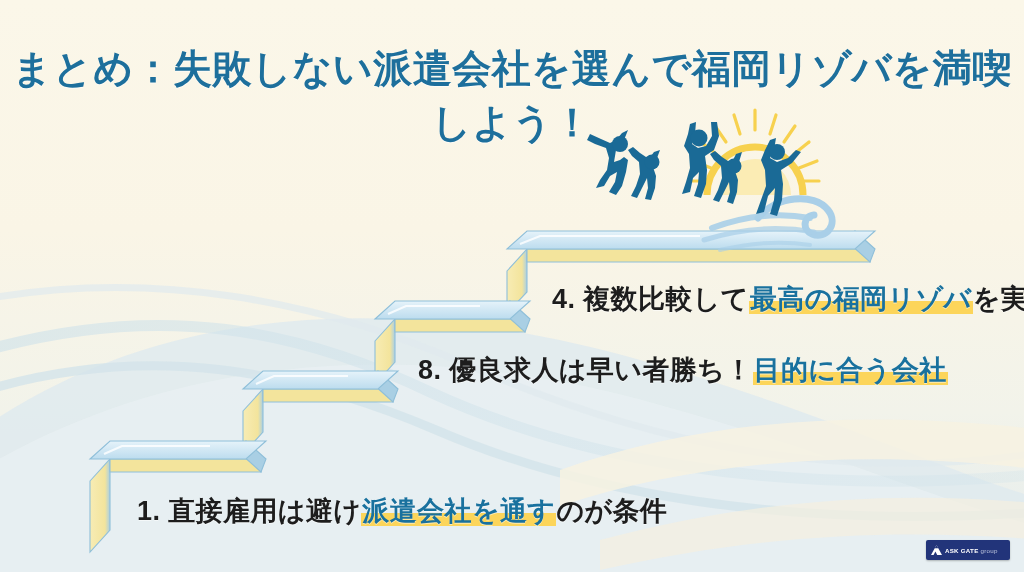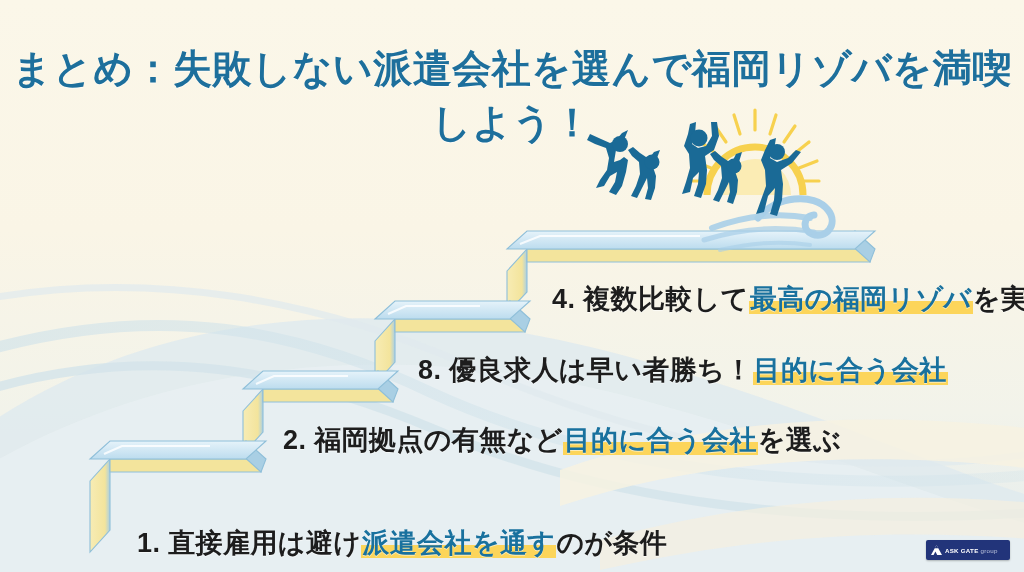--- a/index.html
+++ b/index.html
@@ -37,21 +37,21 @@
     text-shadow:0 1px 0 rgba(255,255,255,.55);
   }
   .steptext .hl{
     color:#19719e;
     background:linear-gradient(to top,#fcd55a 0 42%,rgba(252,213,90,0) 42%);
     padding:0 1px;
   }
   .t4{left:552px;top:281px;}
   .t3{left:418px;top:352px;}
   .t2{left:283px;top:422px;}
-  .t1{left:137px;top:493px;margin-top:32px;}
+  .t1{left:137px;top:493px;}
   
   .logo{
     position:absolute;right:14px;bottom:12px;
     width:84px;height:20px;
     background:#22347a;
     border-radius:2px;
     display:flex;align-items:center;
     gap:3px;
     padding:0 5px;
     box-shadow:0 1px 2px rgba(0,0,0,.25);
@@ -189,23 +189,20 @@
   </svg>
 
   <div class="steptext t4">
     <span>4. 複数比較して</span><span class="hl">最高の福岡リゾバ</span><span>を実現</span>
   </div>
 
   <div class="steptext t3">
     <span>8. 優良求人は早い者勝ち！</span><span class="hl">目的に合う会社</span><span></span>
   </div>
 
-  <div class="steptext t2">
-    <span>2. 福岡拠点の有無など</span><span class="hl">目的に合う会社</span><span>を選ぶ</span>
-  </div>
 
   <div class="steptext t1">
     <span>1. 直接雇用は避け</span><span class="hl">派遣会社を通す</span><span>のが条件</span>
   </div>
 
   <div class="logo">
     <span class="mark">
       <svg width="11" height="10" viewBox="0 0 11 10">
         <polygon points="5.5,0 11,10 0,10" fill="#ffffff"></polygon>
         <polygon points="5.5,0 7.3,3.3 3.7,3.3" fill="#22347a"></polygon>

